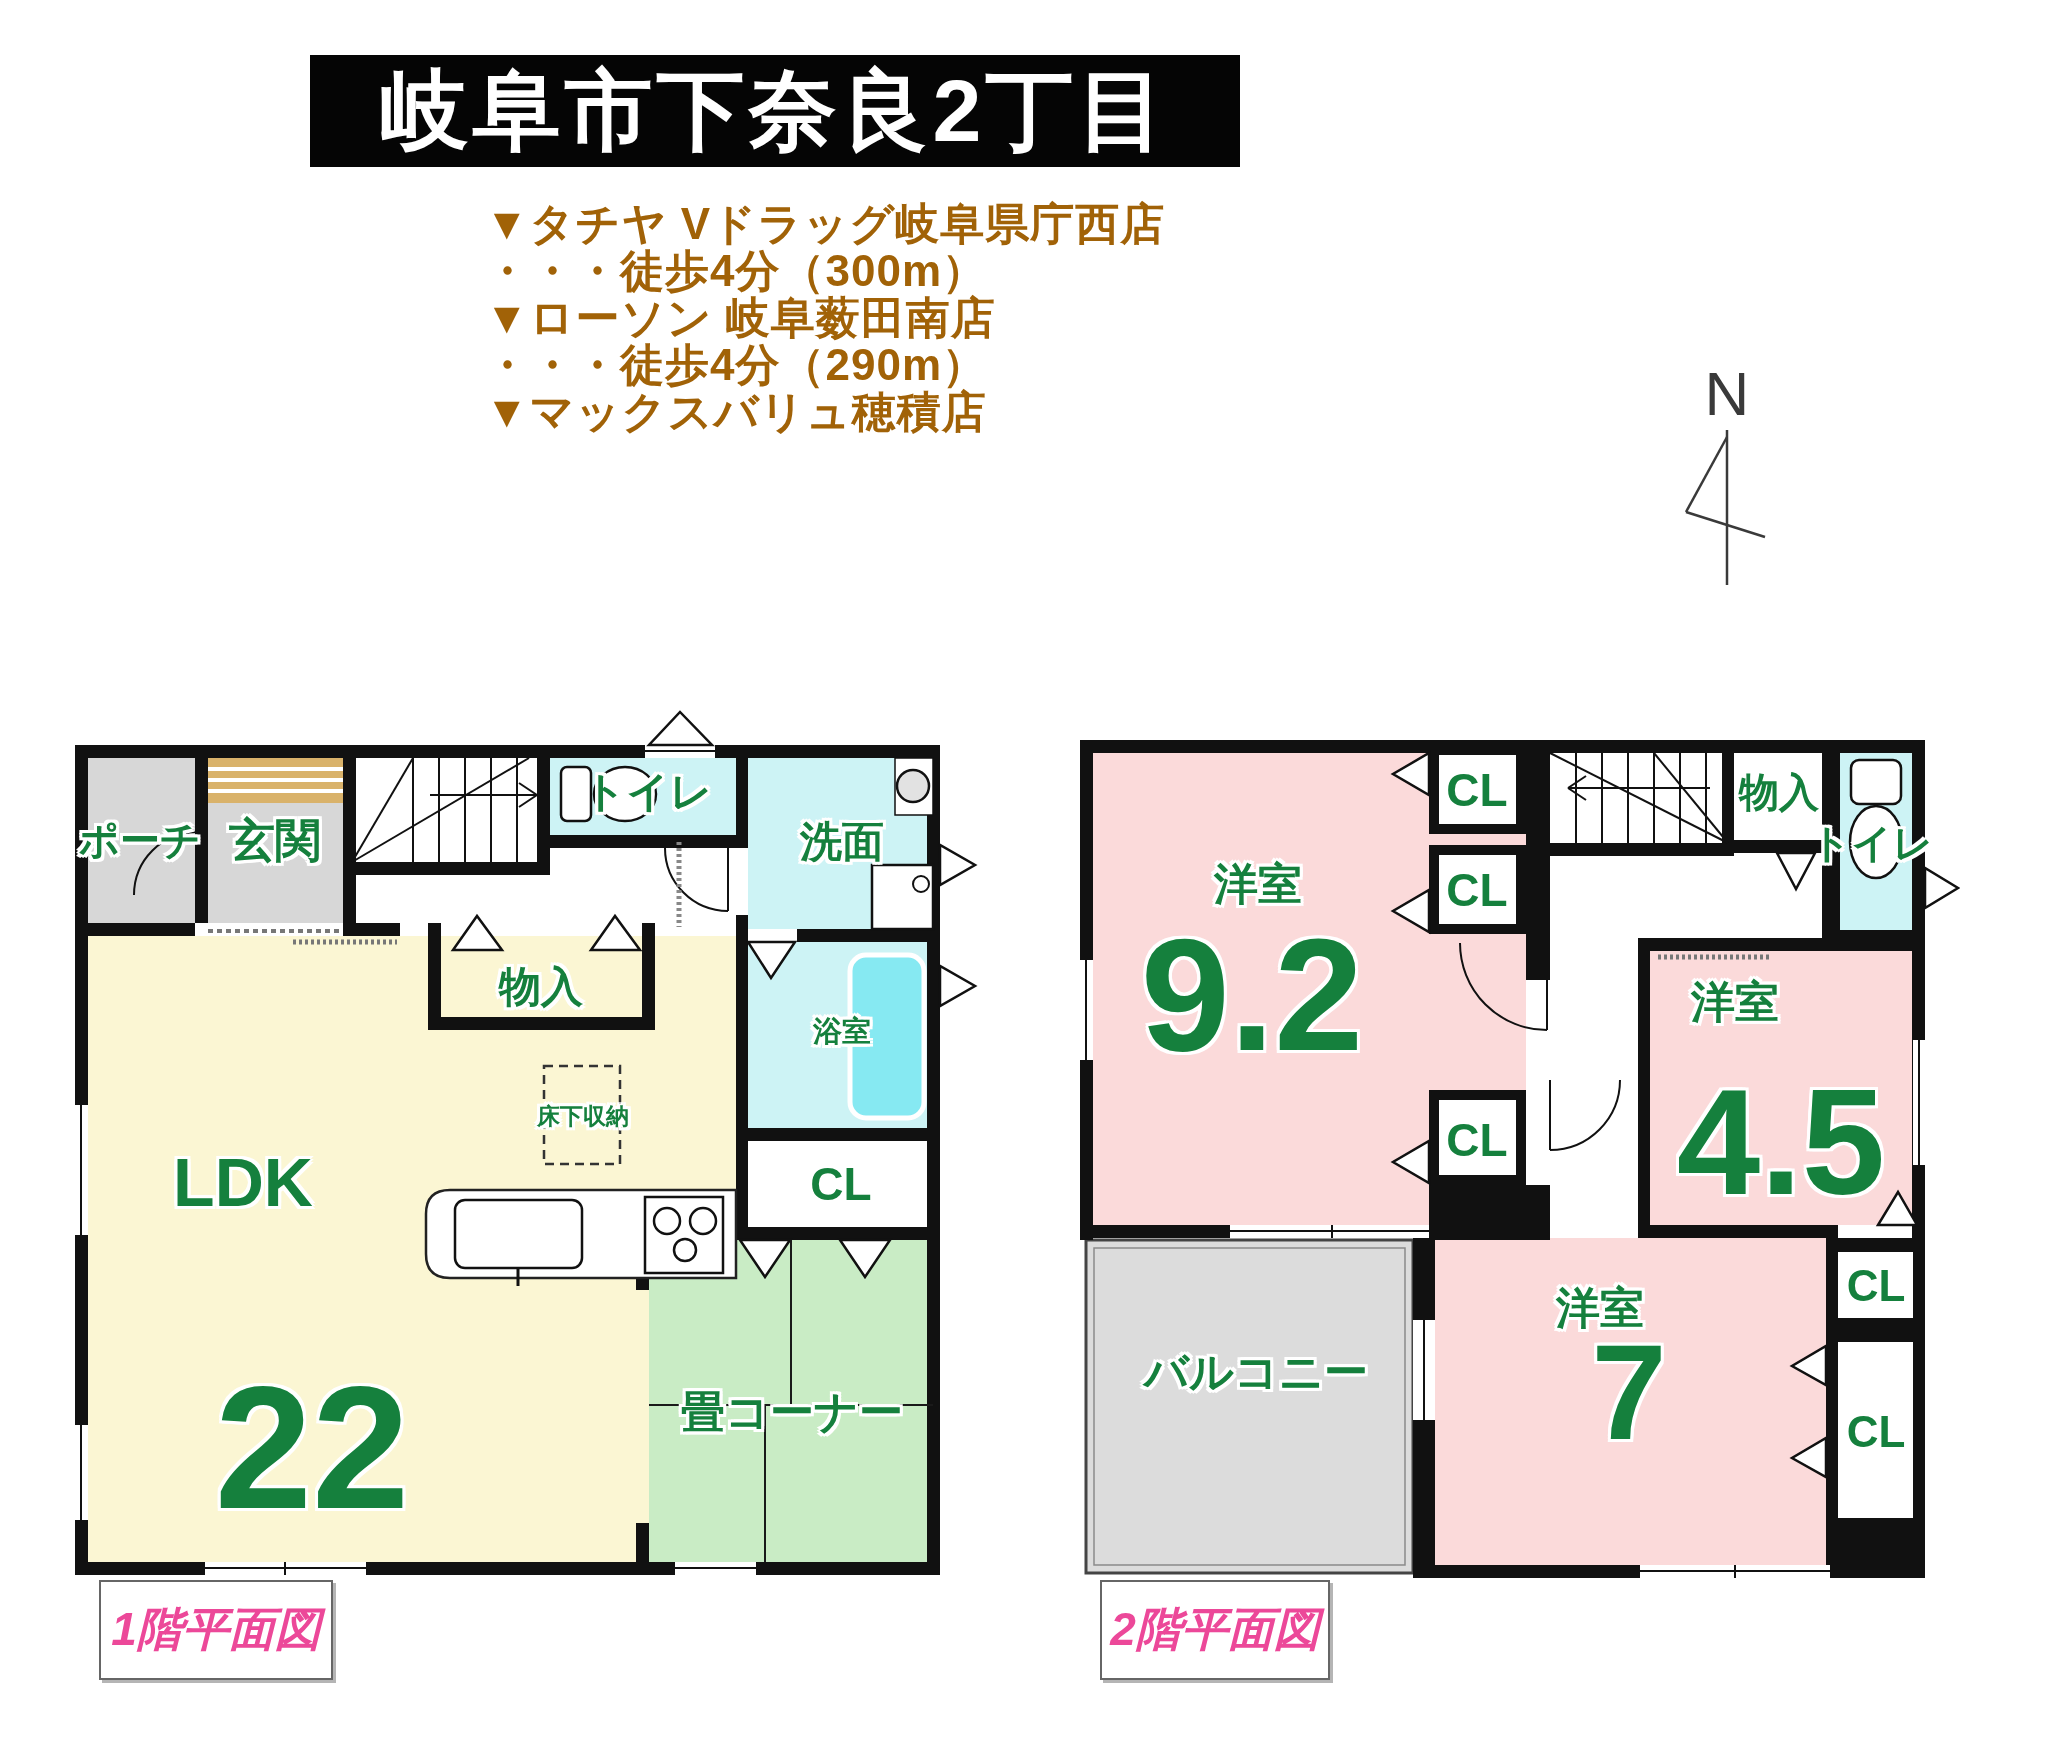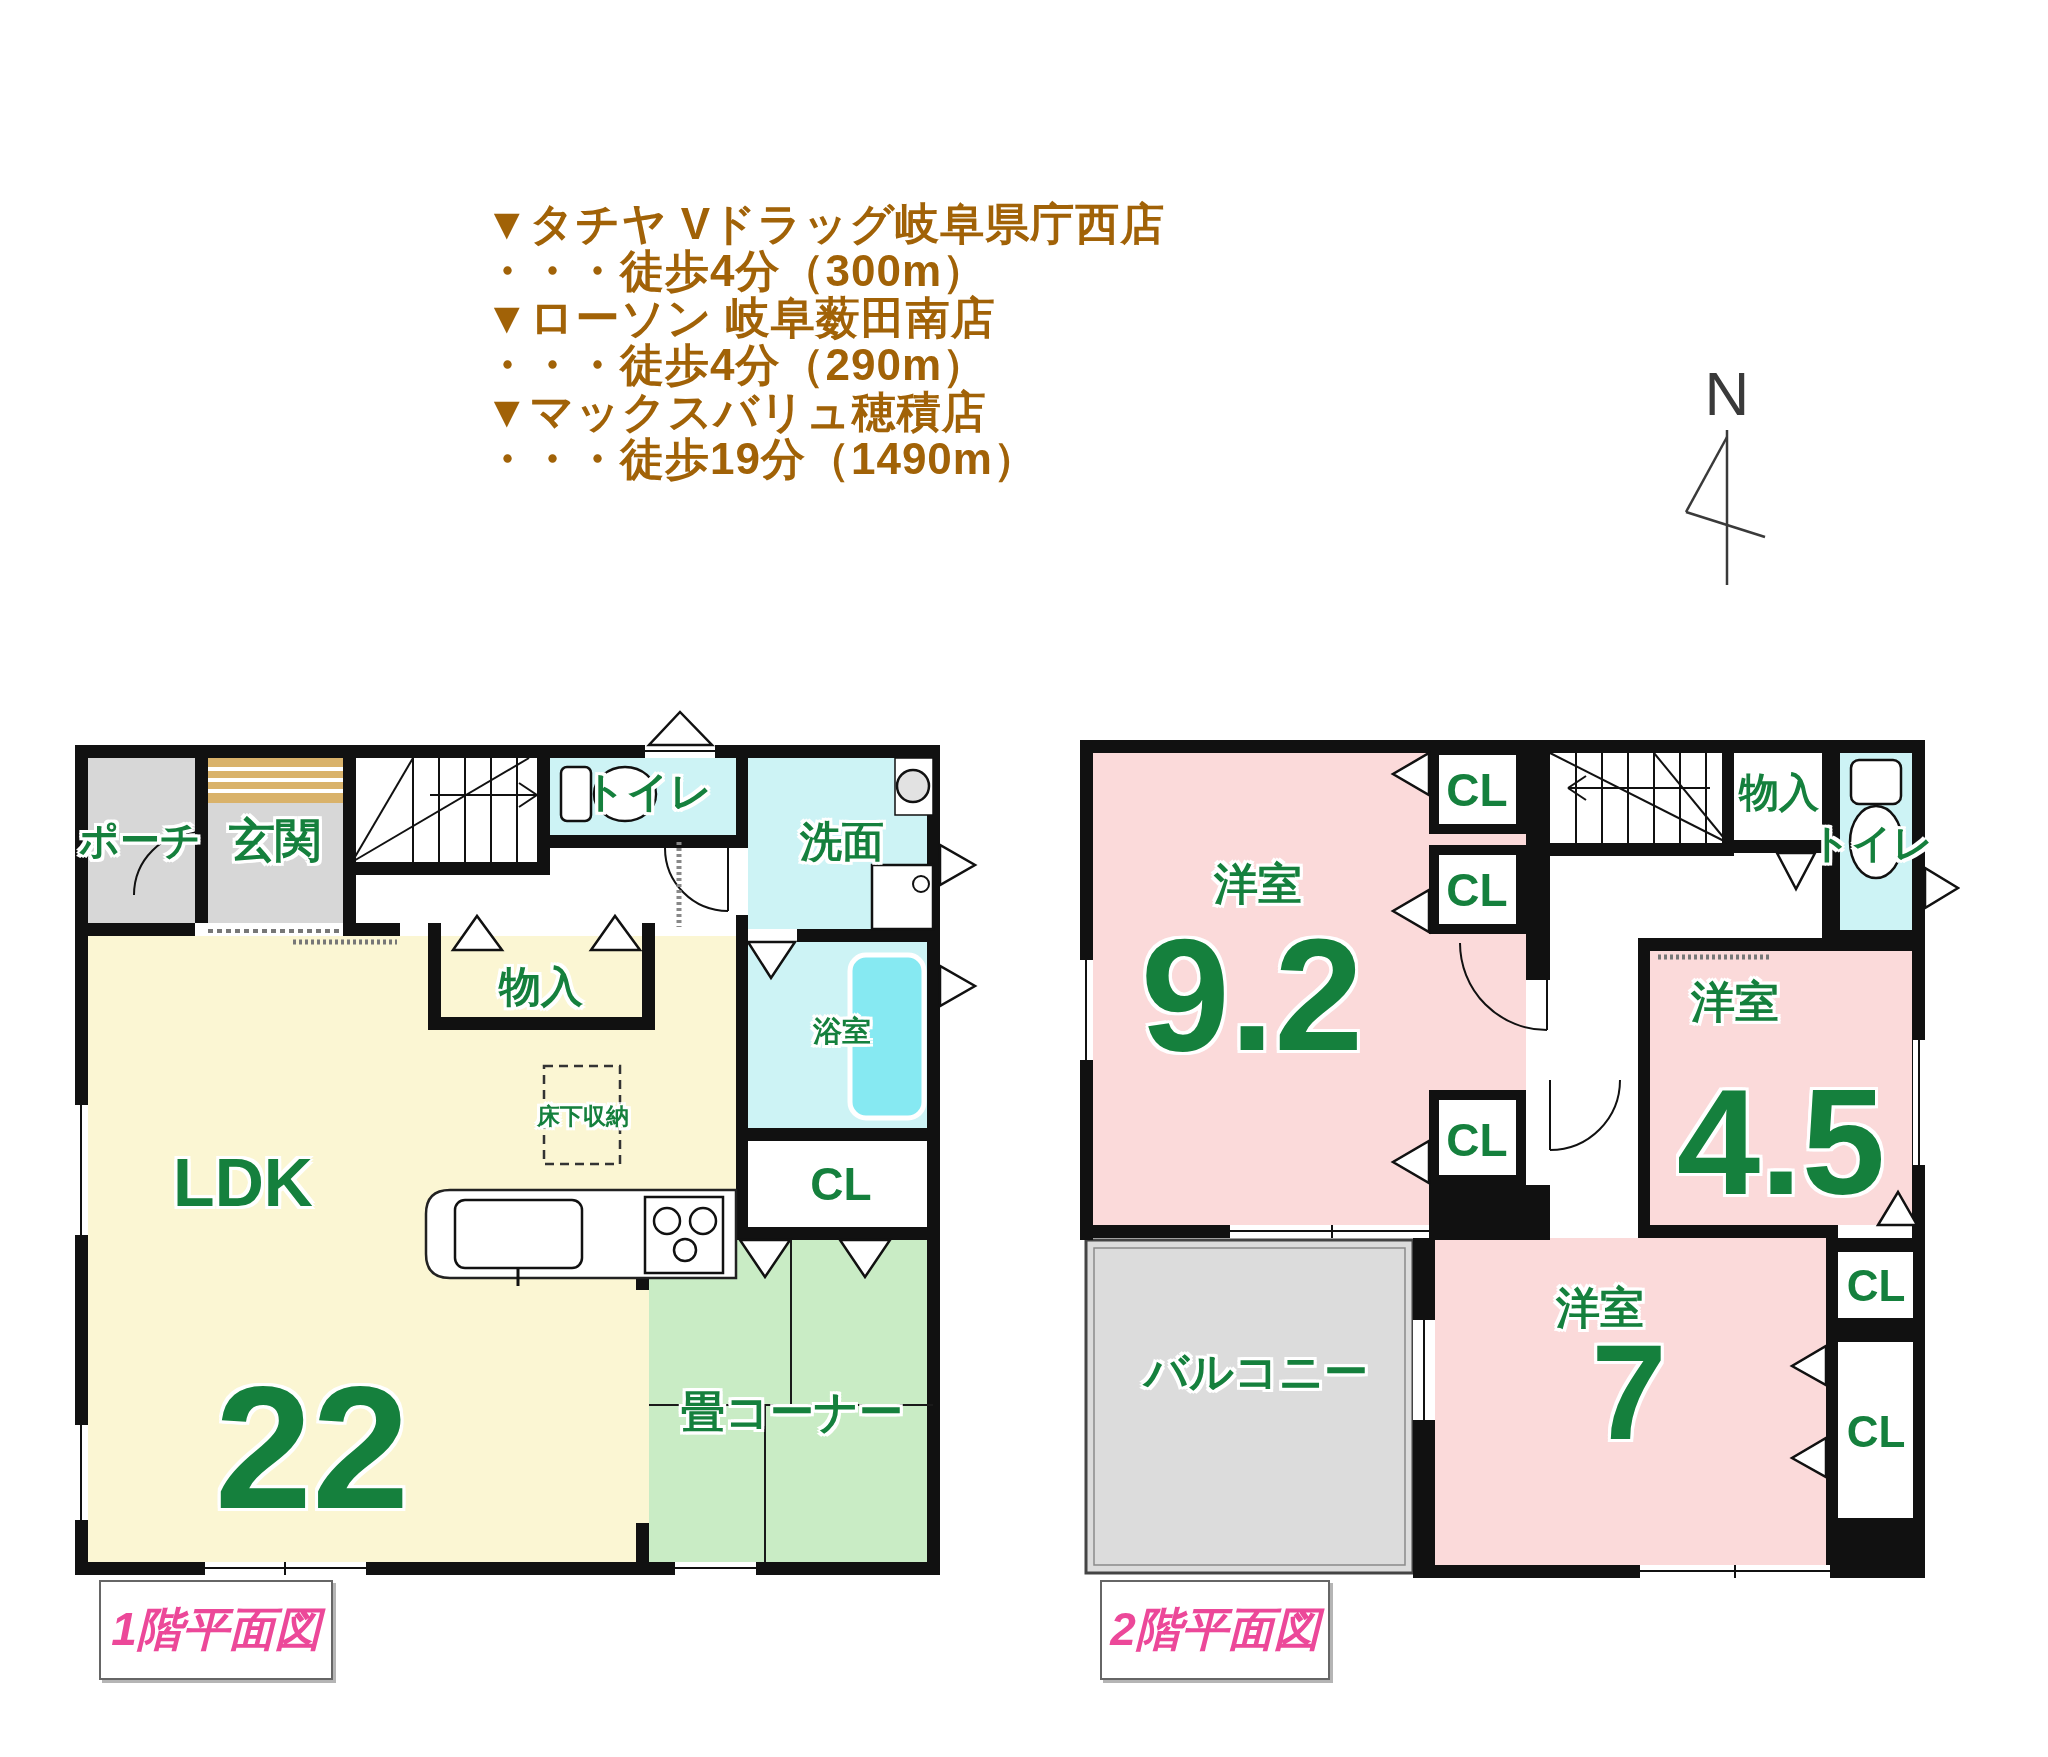--- a/index.html
+++ b/index.html
@@ -25,28 +25,30 @@
     box-shadow:3px 3px 0 #b5b5b5;display:flex;align-items:center;justify-content:center;
   }
   .caption-box span{font-size:46px;font-weight:bold;color:#ec4899;white-space:nowrap;font-style:italic;}
   svg{position:absolute;}
 </style>
 </head>
 <body>
 
 <div class="canvas">
 
+  <div class="title-banner">
+    <span>岐阜市下奈良2丁目</span>
+  </div>
 
   <div class="nearby">
     <div>▼タチヤ Vドラッグ岐阜県庁西店</div>
     <div>・・・徒歩4分（300m）</div>
     <div>▼ローソン 岐阜薮田南店</div>
     <div>・・・徒歩4分（290m）</div>
     <div>▼マックスバリュ穂積店</div>
-    <div>・・・徒歩19分（1490m）</div>
   </div>
 
   <svg style="left:1650px;top:330px" width="160" height="270" viewBox="0 0 160 270">
     <text x="77" y="85" text-anchor="middle" font-size="62" fill="#3a3a3a" font-family="Liberation Sans, DejaVu Sans, sans-serif">N</text>
     <line x1="77" y1="100" x2="77" y2="255" stroke="#3a3a3a" stroke-width="2.5"></line>
     <line x1="77" y1="107" x2="36" y2="182" stroke="#3a3a3a" stroke-width="2.5"></line>
     <line x1="36" y1="182" x2="115" y2="207" stroke="#3a3a3a" stroke-width="2.5"></line>
   </svg>
 
   <svg style="left:75px;top:705px" width="905" height="870" viewBox="0 -40 905 870">

